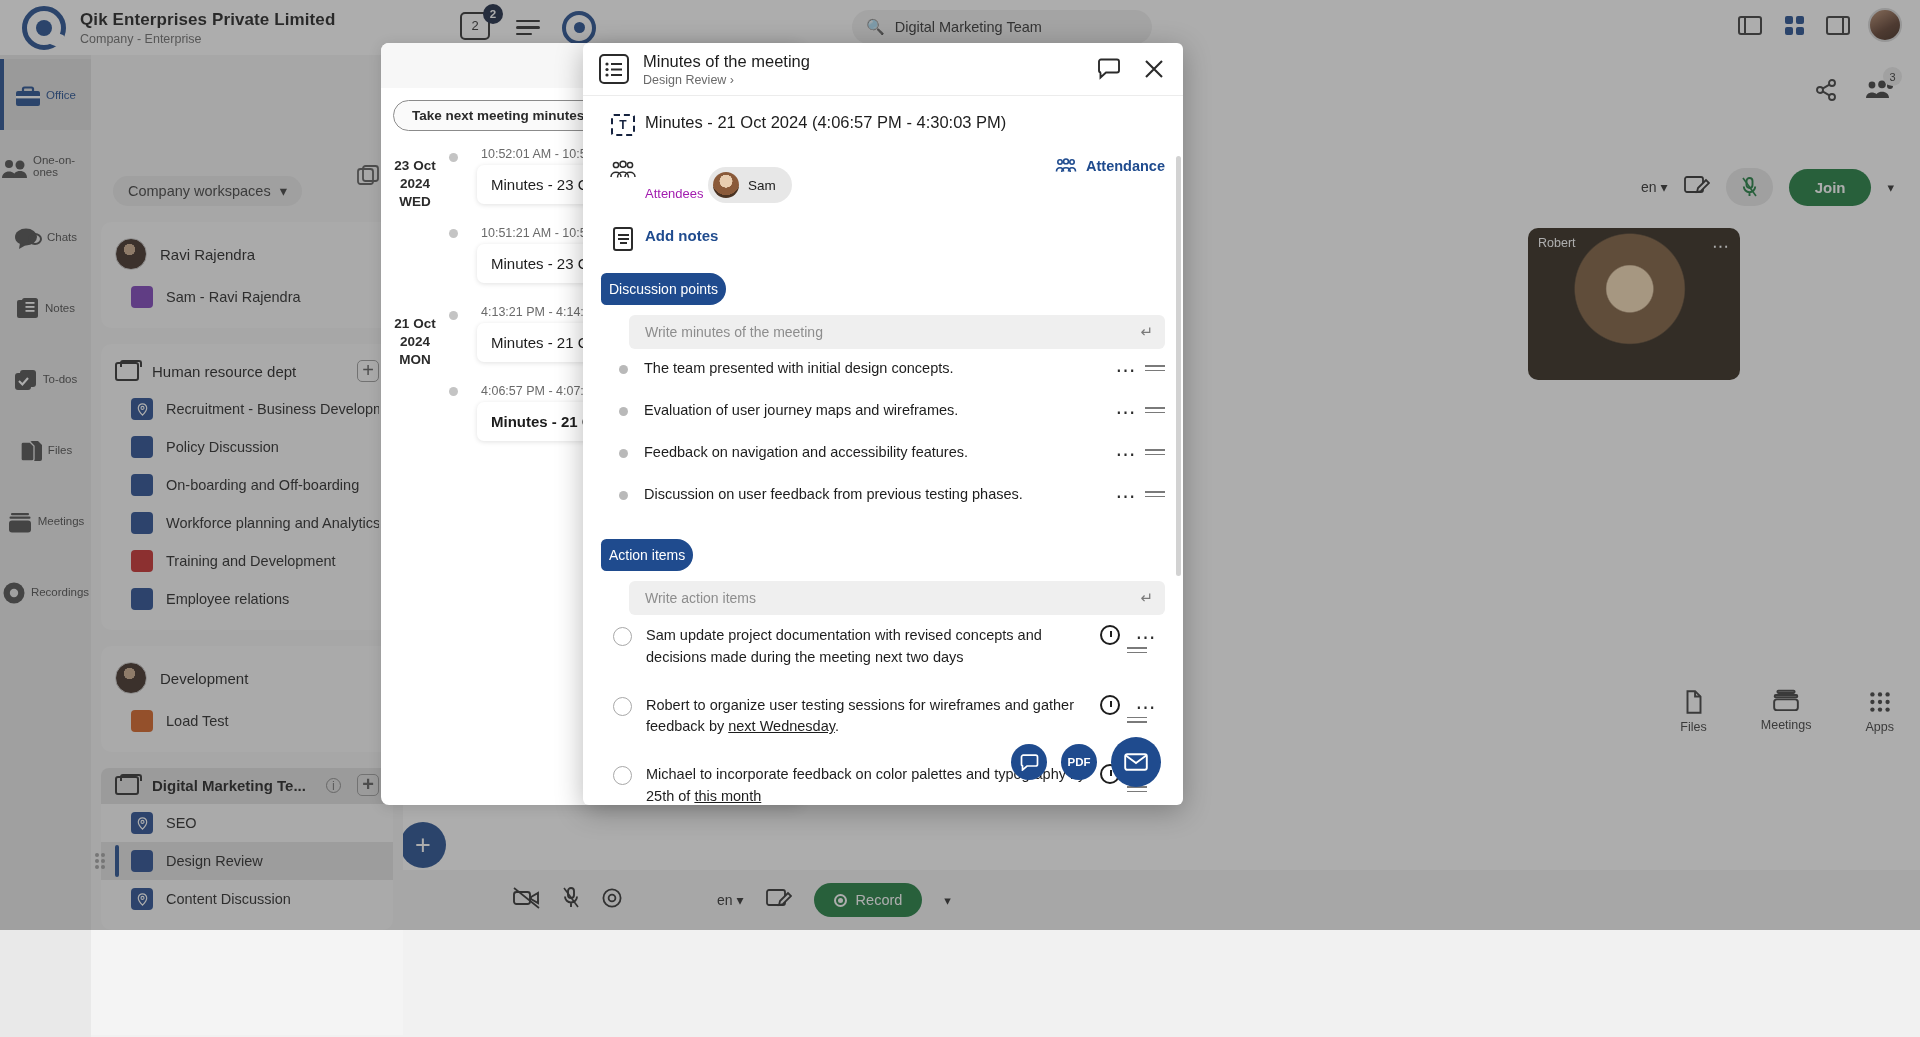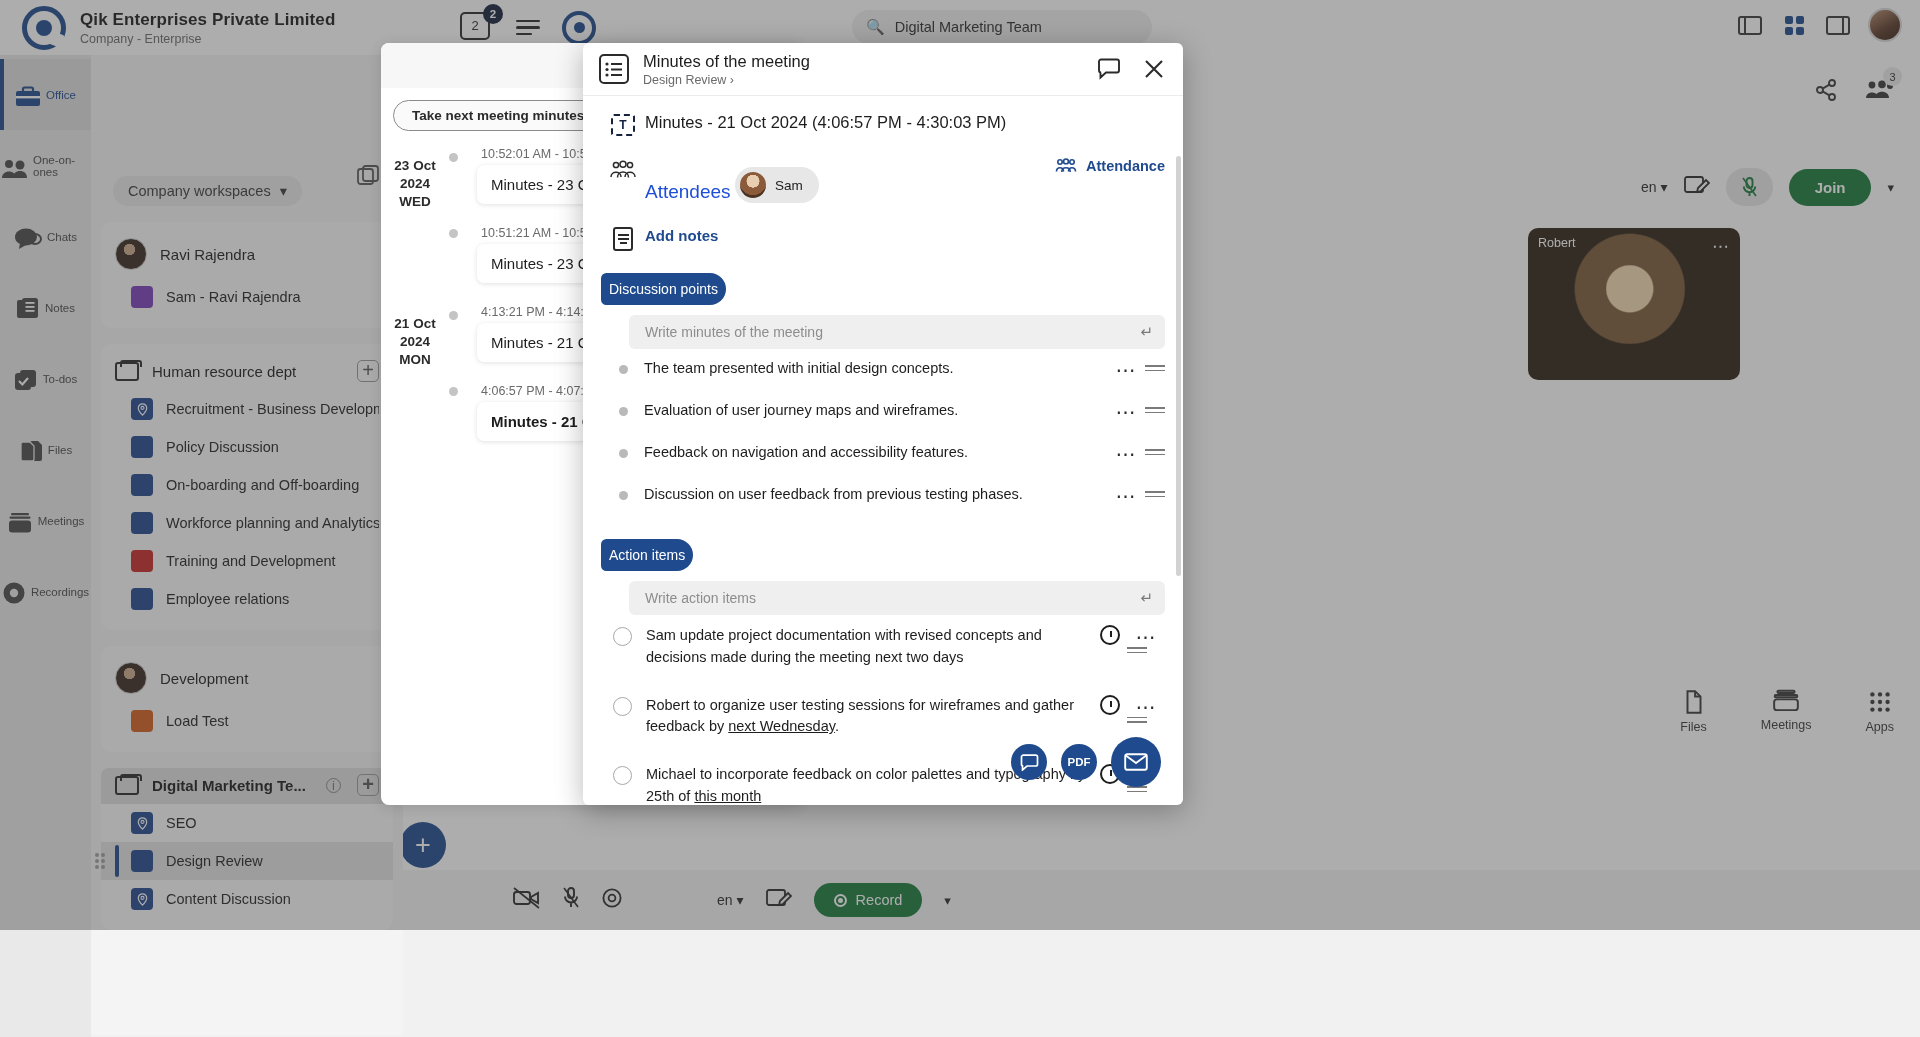--- a/index.html
+++ b/index.html
@@ -190,21 +190,21 @@
   .mh-title { font-size: 16.5px; color:#1d1d1d; }
   .mh-sub { font-size: 12.5px; color:#6a6a6a; margin-top: 2px; }
   .mh-actions { margin-left:auto; display:flex; align-items:center; gap: 22px; }
   .mh-btn { color:#2b2b2b; cursor:pointer; display:flex; align-items:center; }
 
   .modal-body { flex:1; overflow:hidden; position:relative; padding: 0 18px 0 18px; }
   .mrow { display:flex; align-items:flex-start; padding-top: 16px; }
   .mrow-ic { width: 44px; flex:none; display:flex; justify-content:center; padding-top: 2px; }
   .title-ic { width: 24px; height: 22px; border: 2px dashed #16233f; border-radius:3px; display:flex; align-items:center; justify-content:center; font-size:12px; font-weight:bold; color:#16233f; }
   .meeting-title { font-size: 16.5px; color:#1d1d1d; padding-top: 1px; }
-  .attendees-label { font-size: 19px; color:#1d4ed8; }
+  .attendees-label { font-size: 13px; color:#a21caf; }
   .att-chip { margin-top: 9px; display:inline-flex; align-items:center; gap: 9px; background:#e7e7e7; border-radius: 18px; padding: 5px 16px 5px 5px; }
   .att-ava { width: 26px; height: 26px; border-radius:50%;
     background: radial-gradient(circle at 50% 35%, #e8cdb0 0 30%, #8a5a3a 31% 65%, #4a3322 66% 100%); }
   .att-name { font-size: 13.5px; color:#1d1d1d; }
   .attendance-link { margin-left:auto; display:flex; align-items:center; gap: 9px; color:#1f4b8e; font-weight:bold; font-size: 14.5px; cursor:pointer; }
   .addnotes { font-size: 15px; color:#1f4b8e; font-weight:bold; cursor:pointer; padding-top: 2px; }
   .note-ic { width: 20px; height: 24px; border: 2px solid #2b2b2b; border-radius:3px; display:flex; flex-direction:column; gap:2px; align-items:center; justify-content:center; }
   .note-ic i { height:2px; background:#2b2b2b; display:block; }
   .note-ic i:nth-child(1){width:11px;} .note-ic i:nth-child(2){width:11px;} .note-ic i:nth-child(3){width:7px;}
 

